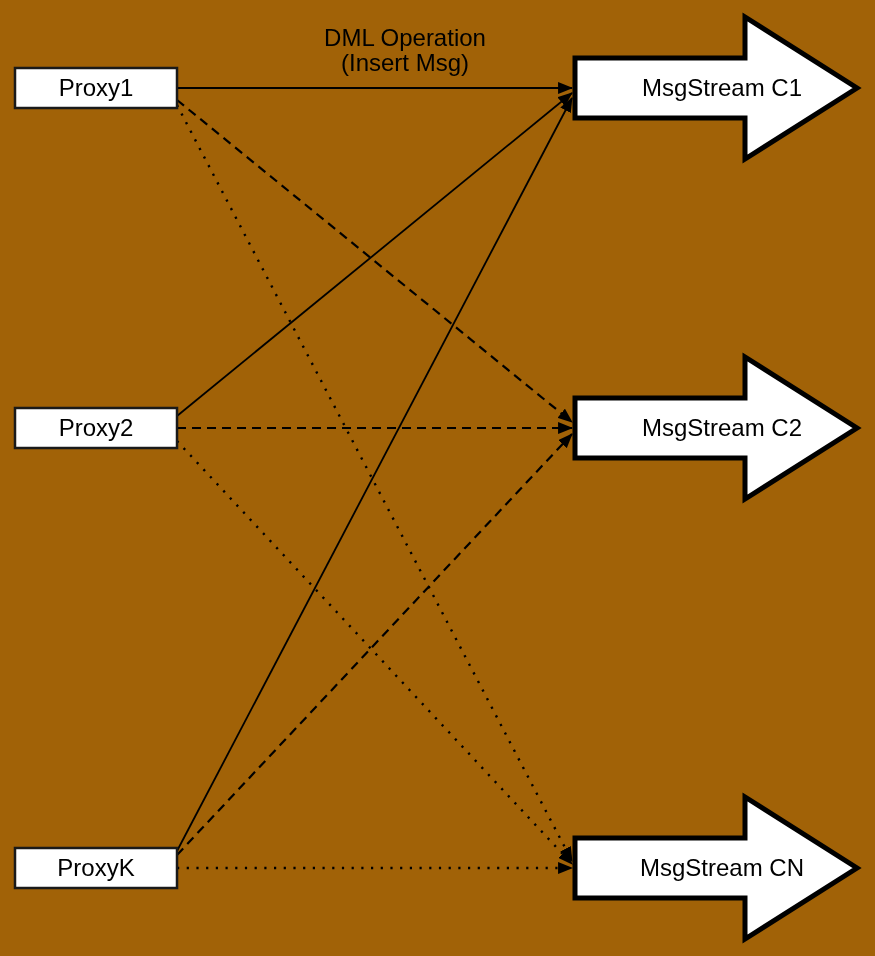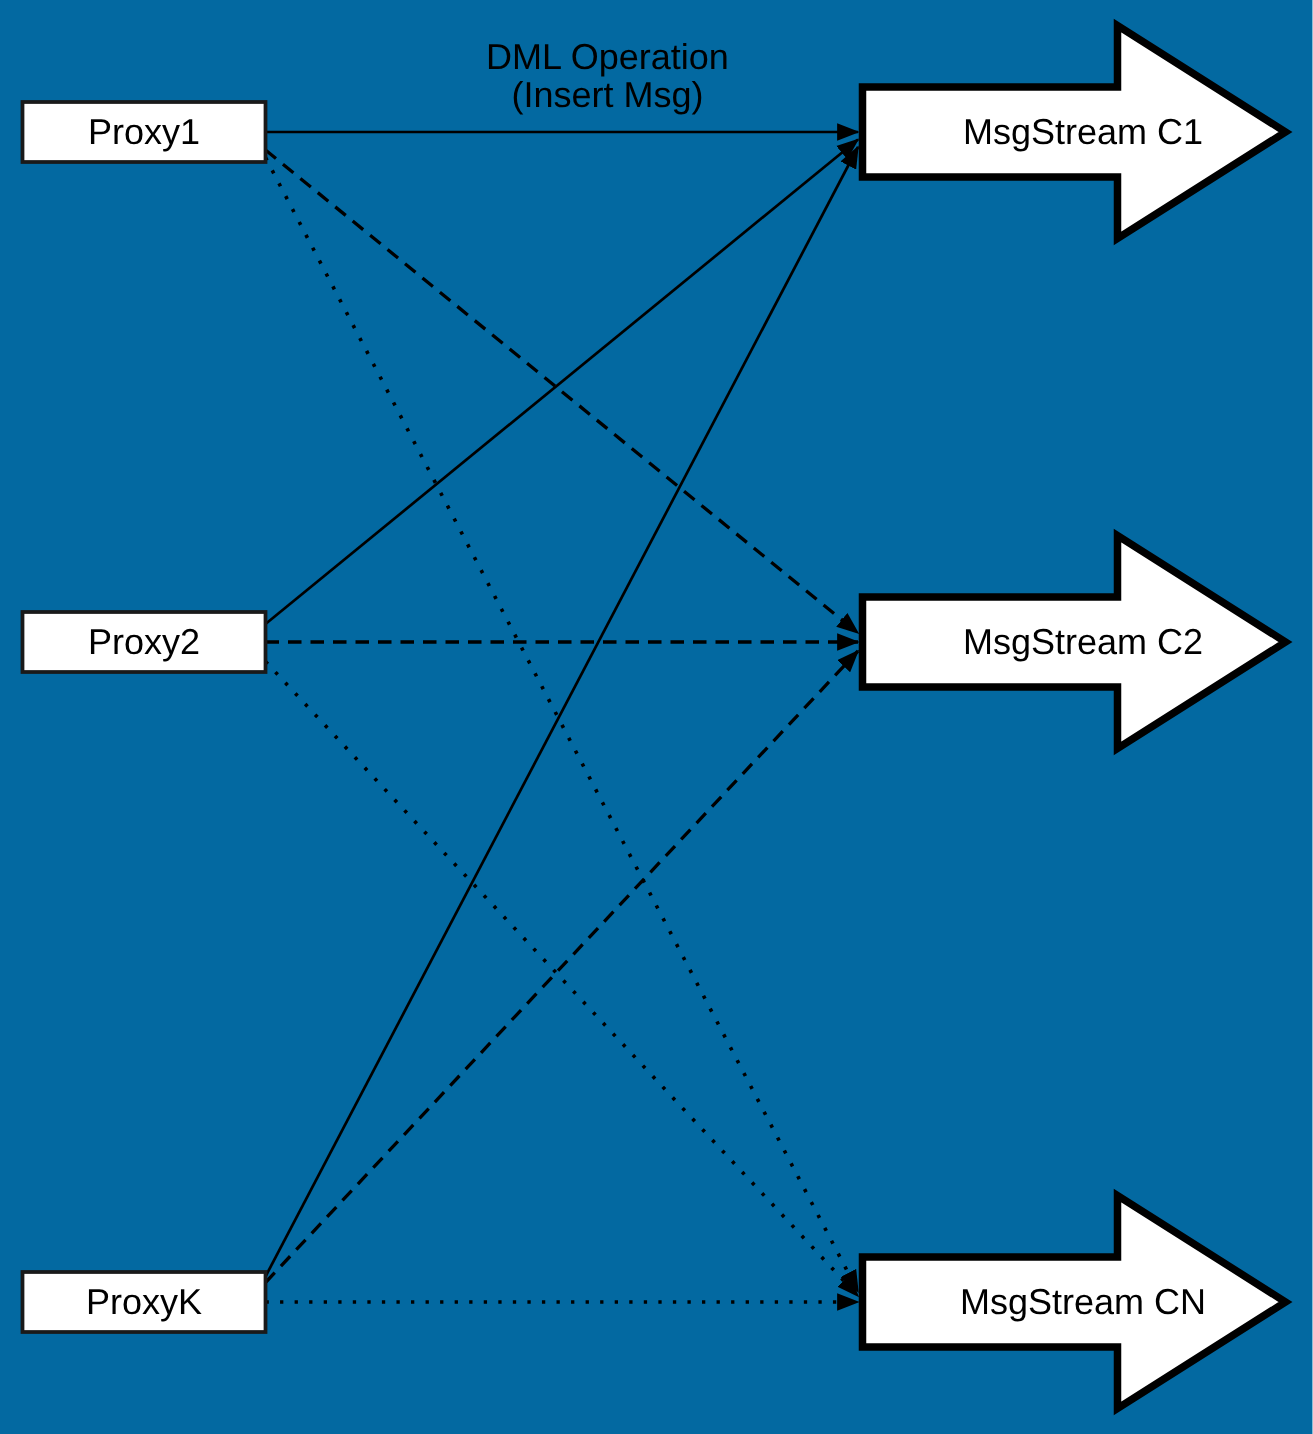--- a/index.html
+++ b/index.html
@@ -4,21 +4,21 @@
 <style>
   html, body {
     margin: 0;
     padding: 0;
     background: #ffffff;
   }
   .canvas {
     position: relative;
     width: 875px;
     height: 956px;
-    background: #0369a1;
+    background: #a16207;
     overflow: hidden;
   }
   svg {
     display: block;
   }
   .diagram-text {
     font-family: "Liberation Sans", "DejaVu Sans", sans-serif;
     font-size: 24px;
     fill: #000000;
   }

